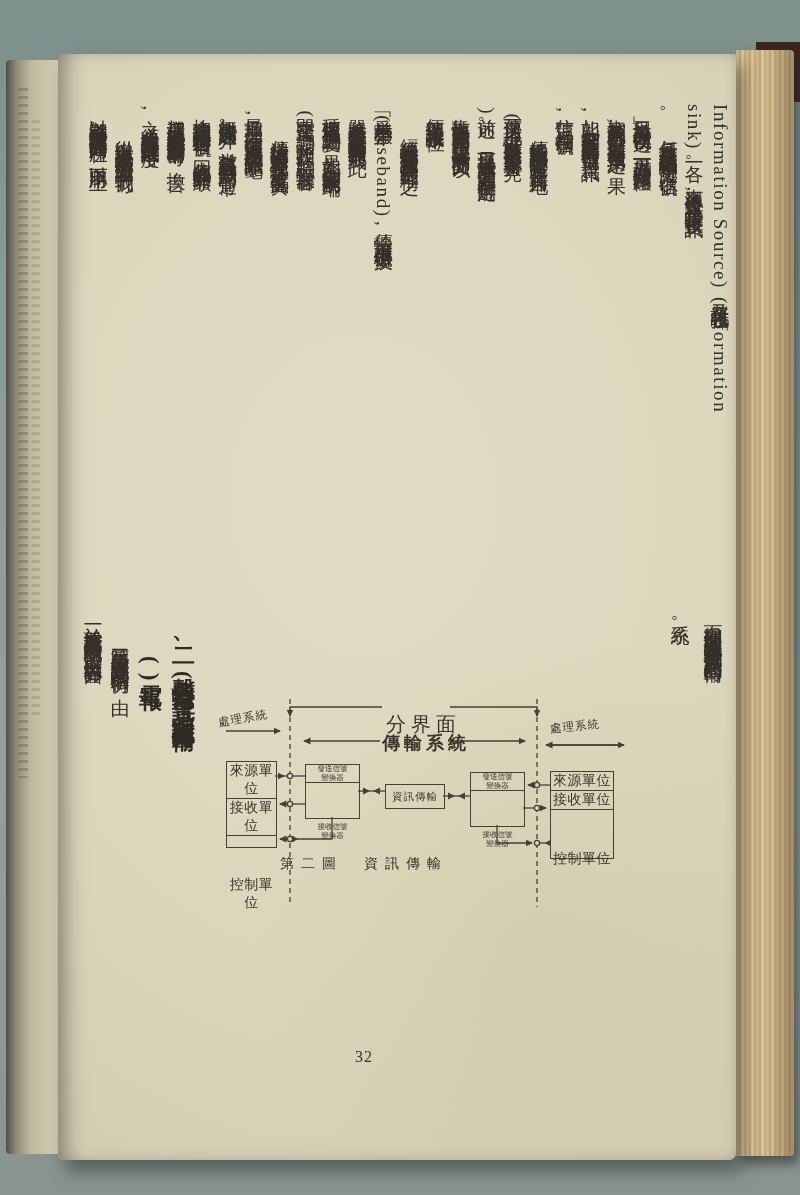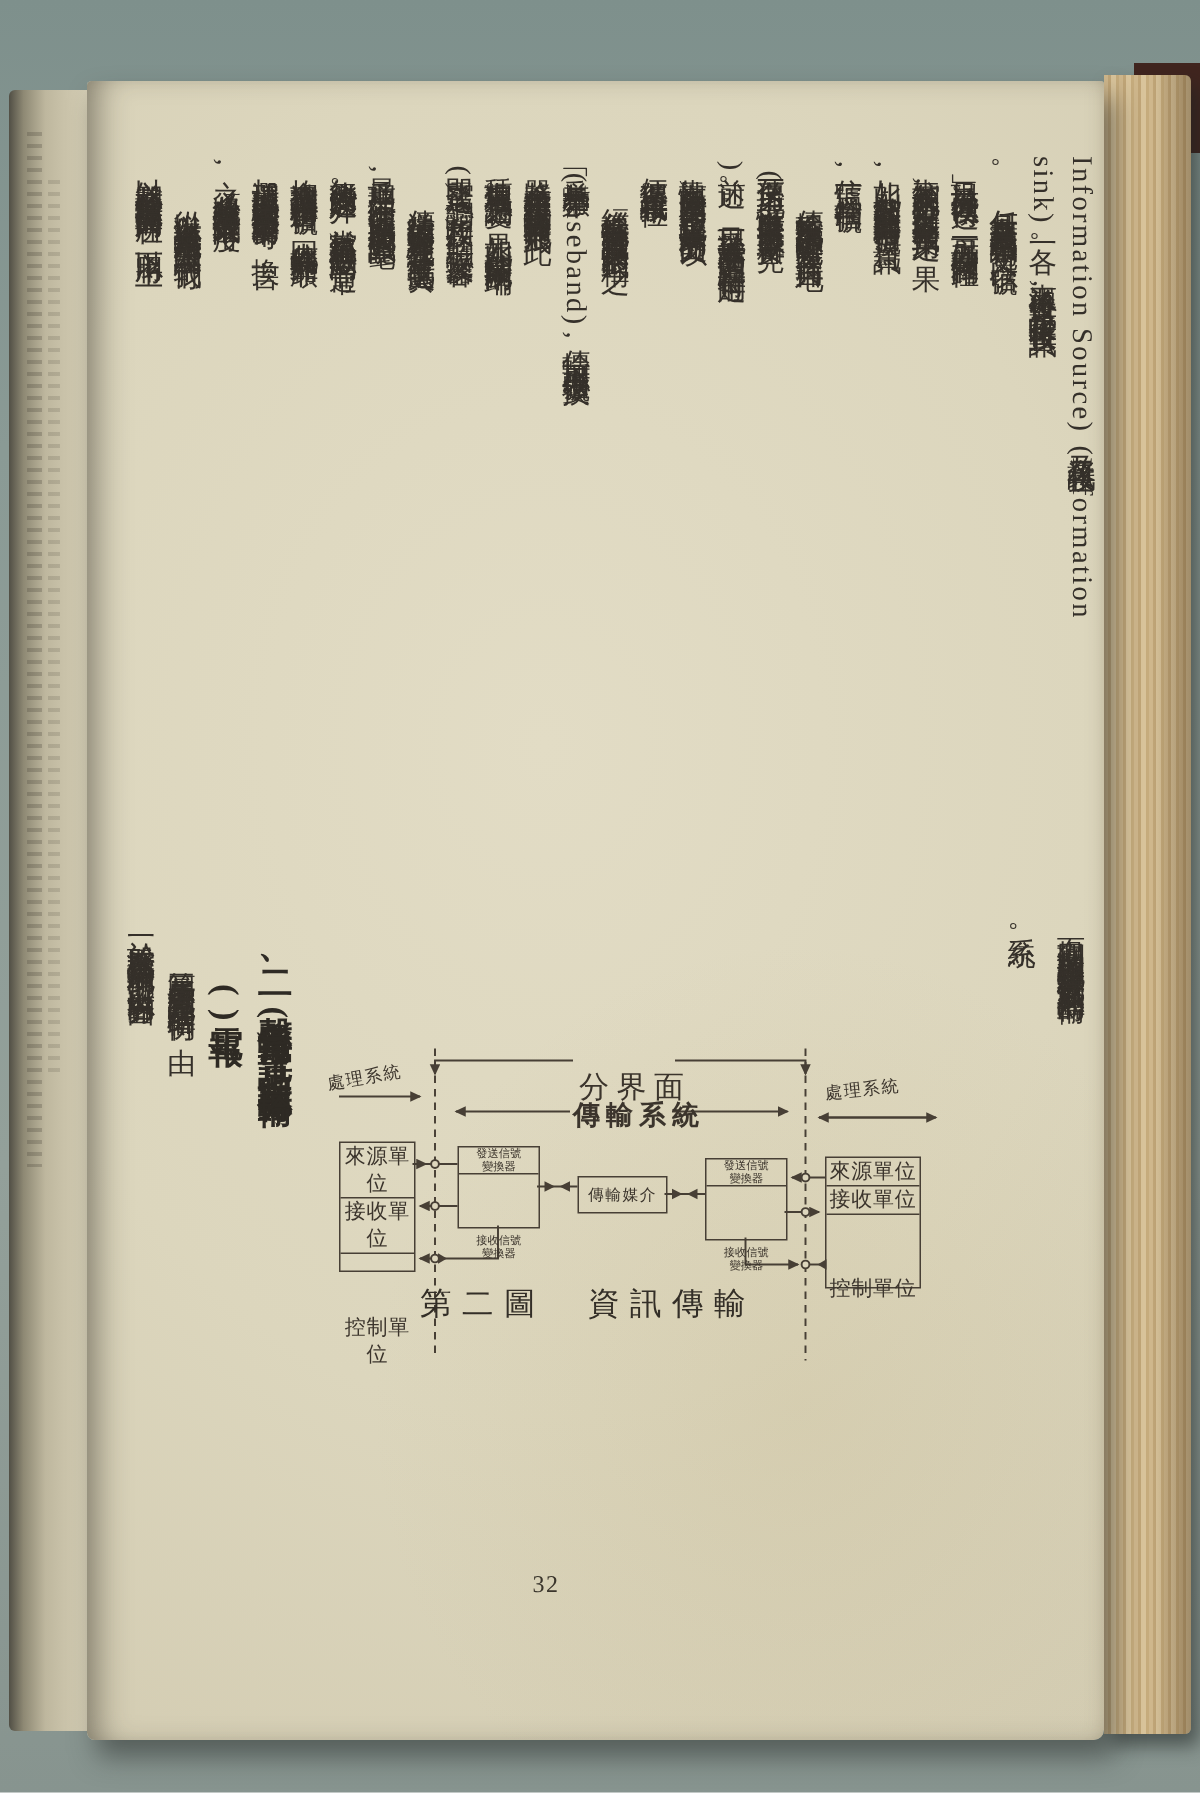--- a/index.html
+++ b/index.html
@@ -36,21 +36,21 @@
   .lower-left{top:558px;left:22px;height:460px;font-size:19px;line-height:27px;letter-spacing:1.6px;}
   .pagenum{position:absolute;left:297px;top:994px;font-size:16px;letter-spacing:1px;color:#3a352c;}
   
   .diagram{position:absolute;left:164px;top:601px;width:430px;height:268px;color:#3b342c;}
   .diagram svg{position:absolute;left:0;top:0;}
   .dlabel{position:absolute;font-family:cursive,serif;color:#3b342c;white-space:nowrap;}
   .lbl-boundary{left:164px;top:56px;font-size:20px;letter-spacing:5px;}
   .lbl-trans{left:160px;top:76px;font-size:18px;letter-spacing:4px;font-weight:bold;}
   .lbl-procl{left:-4px;top:56px;font-size:11.5px;letter-spacing:1px;transform:rotate(-10deg);}
   .lbl-procr{left:328px;top:64px;font-size:11.5px;letter-spacing:1px;transform:rotate(-6deg);}
-  .caption{left:58px;top:200px;font-size:21px;letter-spacing:7px;color:#332e27;}
+  .caption{left:58px;top:200px;font-size:14px;letter-spacing:7px;color:#332e27;}
   .dbox{position:absolute;border:1.4px solid #473f35;display:flex;flex-direction:column;}
   .dbox .cell{flex:1;display:flex;align-items:center;justify-content:center;text-align:center;
     border-bottom:1.4px solid #473f35;font-family:cursive,serif;}
   .dbox .cell:last-child{border-bottom:none;margin-top:40px;}
   .units .cell{font-size:14px;letter-spacing:.5px;}
   .conv .cell{font-size:7.5px;line-height:8.5px;white-space:pre-line;}
   .medium{align-items:center;justify-content:center;display:flex;font-size:10.5px;
     letter-spacing:1px;font-family:cursive,serif;}
   .box-left-outer{left:4px;top:106px;width:49px;height:85px;}
   .conv-left{left:83px;top:109px;width:53px;height:53px;}
@@ -175,21 +175,21 @@
         <div class="cell">控制單位</div>
       </div>
 
       <div class="dbox conv conv-left">
         <div class="cell">發送信號
 變換器</div>
         <div class="cell">接收信號
 變換器</div>
       </div>
 
-      <div class="dbox medium box-medium">傳輸媒介</div>
+      <div class="dbox medium box-medium">資訊傳輸</div>
 
       <div class="dbox conv conv-right">
         <div class="cell">發送信號
 變換器</div>
         <div class="cell">接收信號
 變換器</div>
       </div>
 
       <div class="dbox units box-right-outer">
         <div class="cell">來源單位</div>

